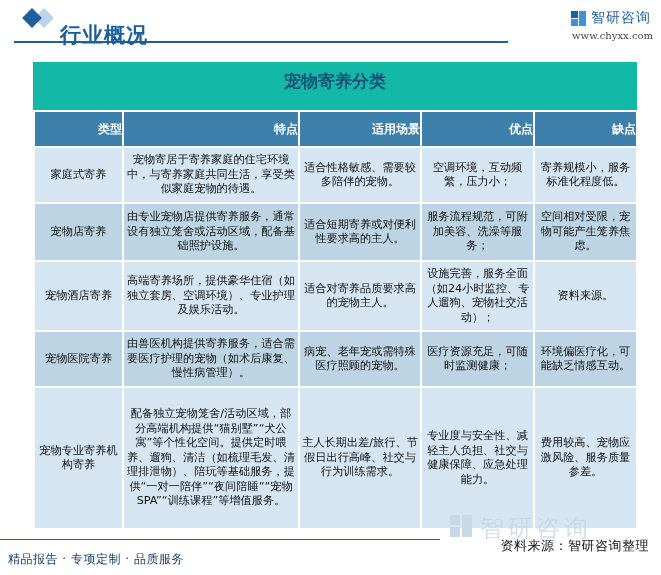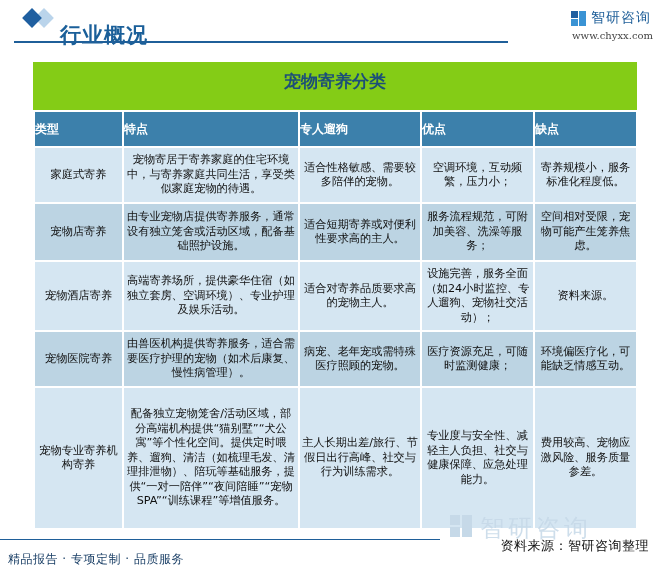--- a/index.html
+++ b/index.html
@@ -14,25 +14,25 @@
   .header .rule { position: absolute; left: 14px; top: 41px; width: 494px; height: 2px; background: #1f5f99; }
   .brand { position: absolute; right: 10px; top: 9px; display: flex; align-items: center; gap: 5px; }
   .brand .logo { width: 15px; height: 15px; position: relative; }
   .brand .logo span { position: absolute; background: #1f5fa0; }
   .brand .logo .a { left: 0; top: 0; width: 7px; height: 7px; }
   .brand .logo .b { left: 0; top: 8px; width: 7px; height: 7px; background: #3a93d4; }
   .brand .logo .c { left: 8px; top: 0; width: 7px; height: 15px; background: #3a93d4; }
   .brand .name { font-size: 14px; color: #1f5f99; letter-spacing: 1px; }
   .brand-url { position: absolute; right: 8px; top: 30px; font-family: "DejaVu Serif", serif; font-size: 10px; color: #444; }
 
-  .panel { position: absolute; left: 33px; top: 62px; width: 604px; height: 52px; background: #84cc16; }
+  .panel { position: absolute; left: 33px; top: 62px; width: 604px; height: 52px; background: #14b8a6; }
   .panel .ptitle { position: absolute; width: 100%; text-align: center; top: 8px; font-family: "DejaVu Serif", "Liberation Serif", serif; font-size: 17px; font-weight: bold; color: #1c4f78; }
 
   table { position: absolute; left: 33px; top: 110px; width: 603px; border-collapse: collapse; table-layout: fixed; }
-  th { background: #3c80ab; color: #fff; font-size: 12px; font-weight: bold; height: 36px; border: 2px solid #ffffff; text-align: left; }
+  th { background: #3c80ab; color: #fff; font-size: 12px; font-weight: bold; height: 36px; border: 2px solid #ffffff; text-align: right; }
   td { font-size: 11.2px; line-height: 14.5px; text-align: center; vertical-align: middle; border: 2px solid #ffffff; padding: 2px 2px; color: #111; }
   tr.r-light td { background: #d5e6f2; }
   tr.r-dark td { background: #bcd4e3; }
   tr.h1 td { height: 56px; }
   tr.h2 td { height: 58px; }
   tr.h3 td { height: 70px; }
   tr.h4 td { height: 56px; }
   tr.h5 td { height: 142px; }
 
   .source { position: absolute; right: 12px; top: 537px; font-size: 13px; color: #111; letter-spacing: 0.5px; }
@@ -72,21 +72,21 @@
     <col style="width:89px">
     <col style="width:176px">
     <col style="width:122px">
     <col style="width:113px">
     <col style="width:103px">
   </colgroup>
   <thead>
     <tr>
       <th>类型</th>
       <th>特点</th>
-      <th>专人遛狗</th>
+      <th>适用场景</th>
       <th>优点</th>
       <th>缺点</th>
     </tr>
   </thead>
   <tbody>
     <tr class="r-light h1">
       <td>家庭式寄养</td>
       <td>宠物寄居于寄养家庭的住宅环境中，与寄养家庭共同生活，享受类似家庭宠物的待遇。</td>
       <td>适合性格敏感、需要较多陪伴的宠物。</td>
       <td>空调环境，互动频繁，压力小；</td>

